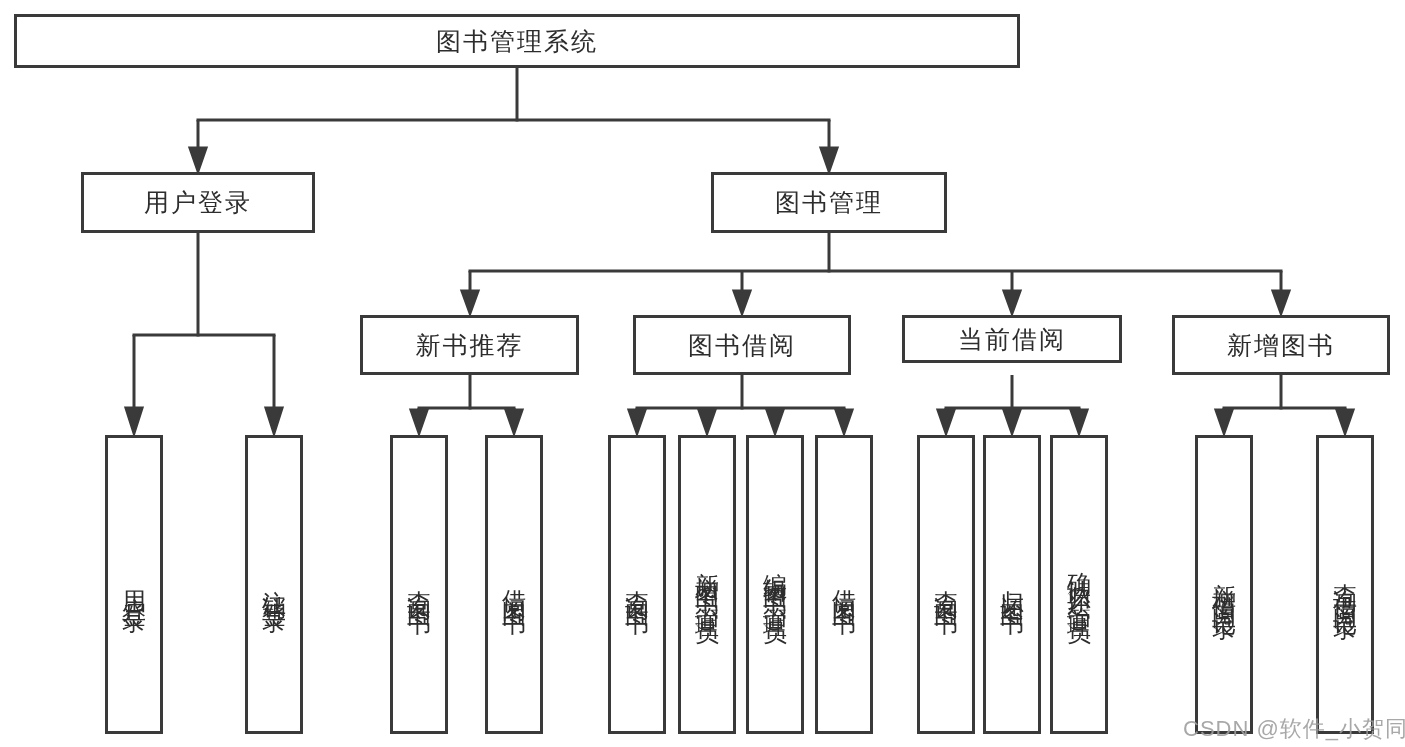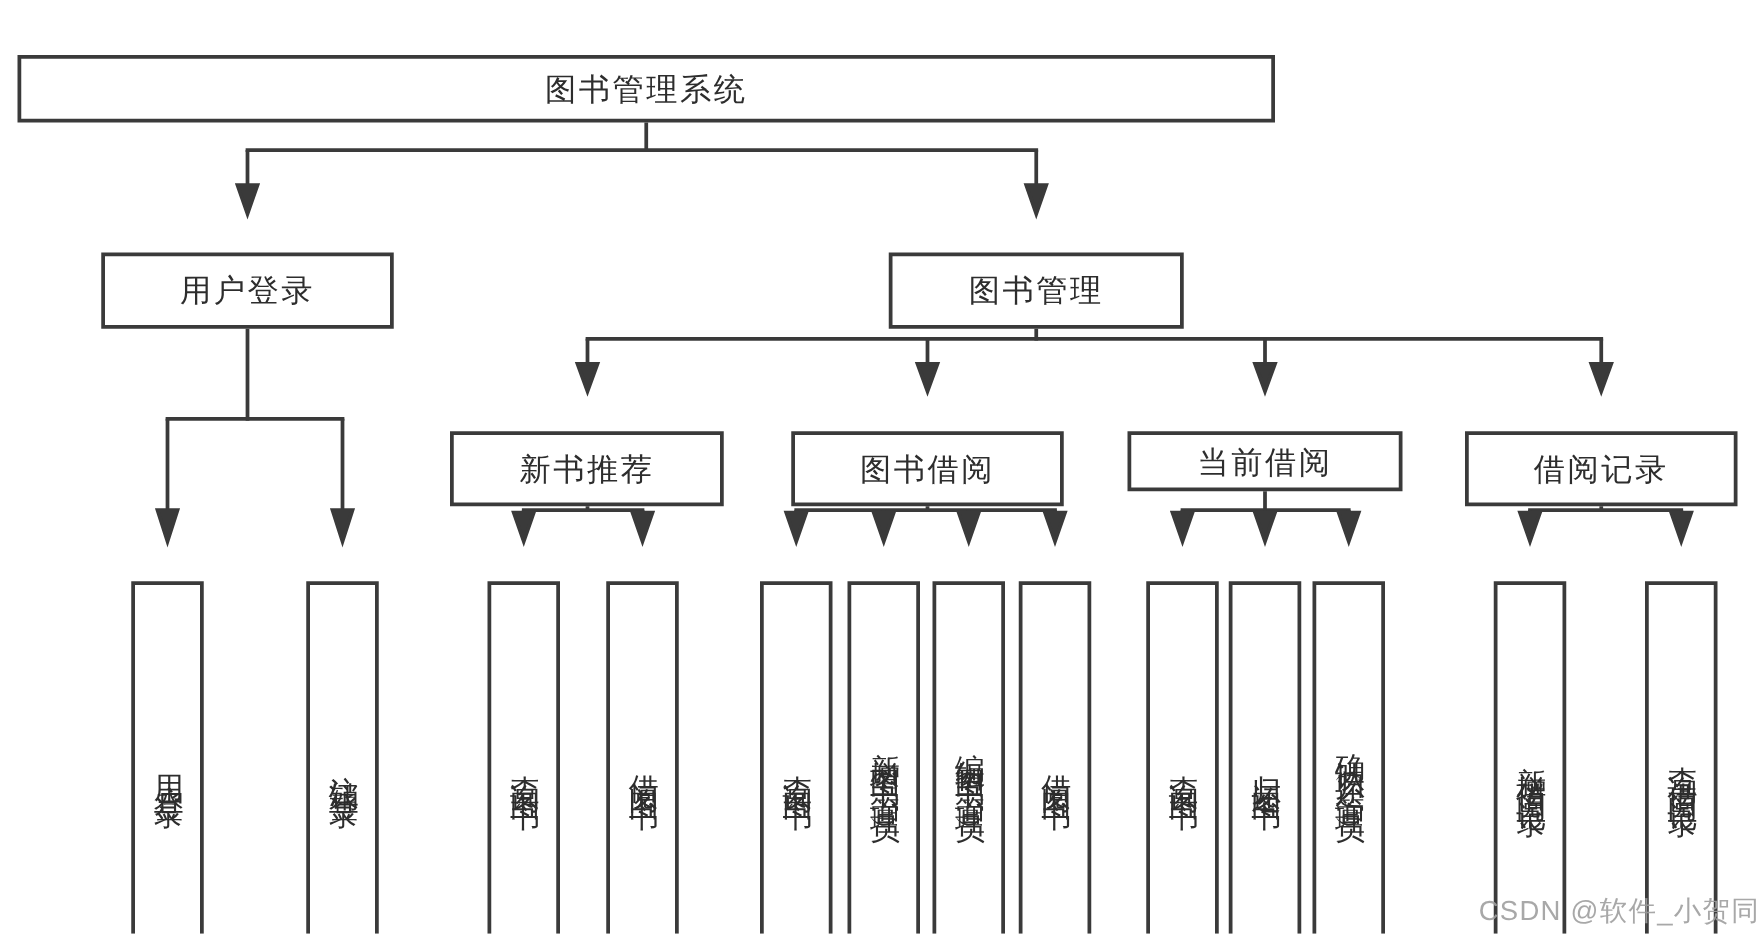--- a/index.html
+++ b/index.html
@@ -13,21 +13,20 @@
   }
   .box {
     position: absolute;
     box-sizing: border-box;
     background: #ffffff;
     border: 3px solid #3a3a3a;
     display: flex;
     align-items: center;
     justify-content: center;
     z-index: 2;
-    margin-top: 30px;
   }
   .box .lbl {
     color: #2d2d2d;
     white-space: nowrap;
   }
   .box.h .lbl {
     font-size: 25px;
     letter-spacing: 2px;
   }
   .box.v .lbl {
@@ -151,21 +150,21 @@
   <div class="box h" style="left:360px; top:315px; width:219px; height:60px;">
     <span class="lbl">新书推荐</span>
   </div>
   <div class="box h" style="left:633px; top:315px; width:218px; height:60px;">
     <span class="lbl">图书借阅</span>
   </div>
   <div class="box h" style="left:902px; top:315px; width:220px; height:48px;">
     <span class="lbl">当前借阅</span>
   </div>
   <div class="box h" style="left:1172px; top:315px; width:218px; height:60px;">
-    <span class="lbl">借阅记录</span>
+    <span class="lbl">新增图书</span>
   </div>
 
   <div class="box v" style="left:105px; top:435px; width:58px; height:299px;">
     <span class="lbl">用户登录</span>
   </div>
   <div class="box v" style="left:245px; top:435px; width:58px; height:299px;">
     <span class="lbl">注销登录</span>
   </div>
 
   <div class="box v" style="left:390px; top:435px; width:58px; height:299px;">

